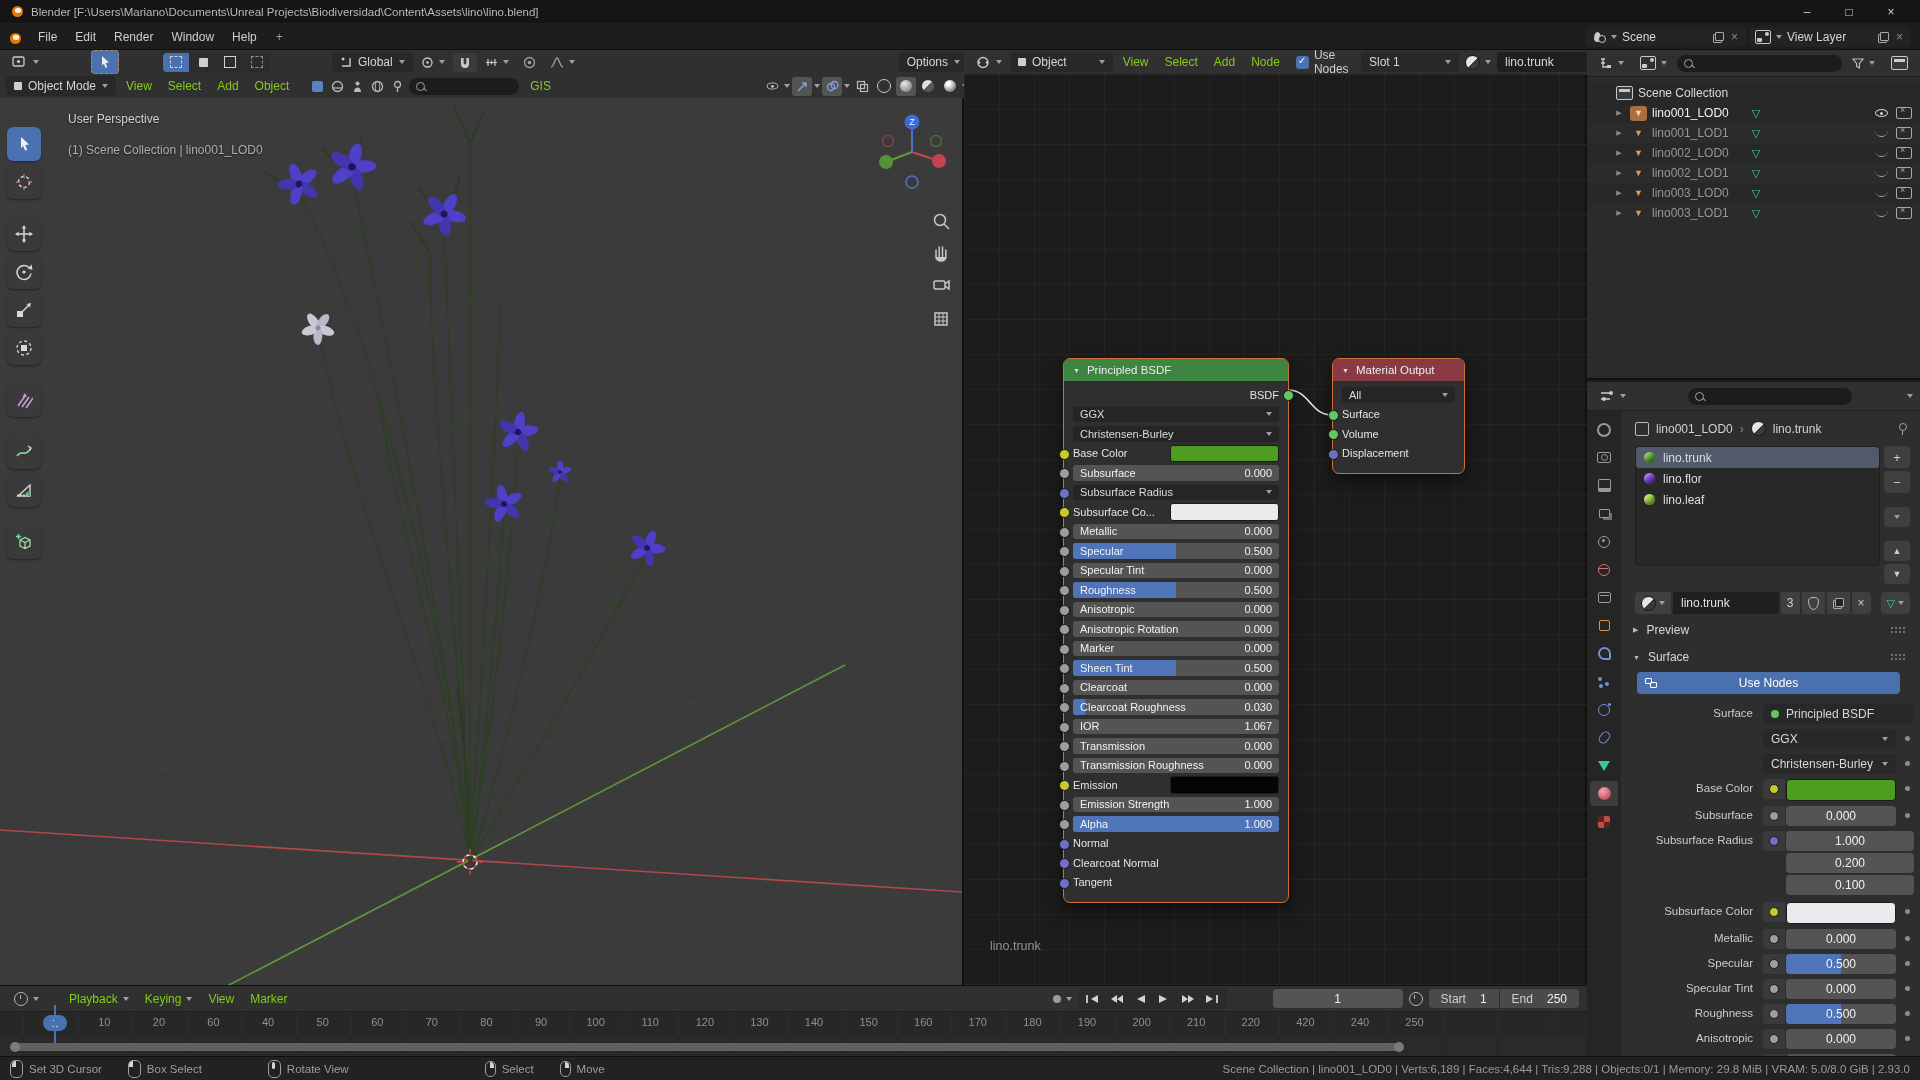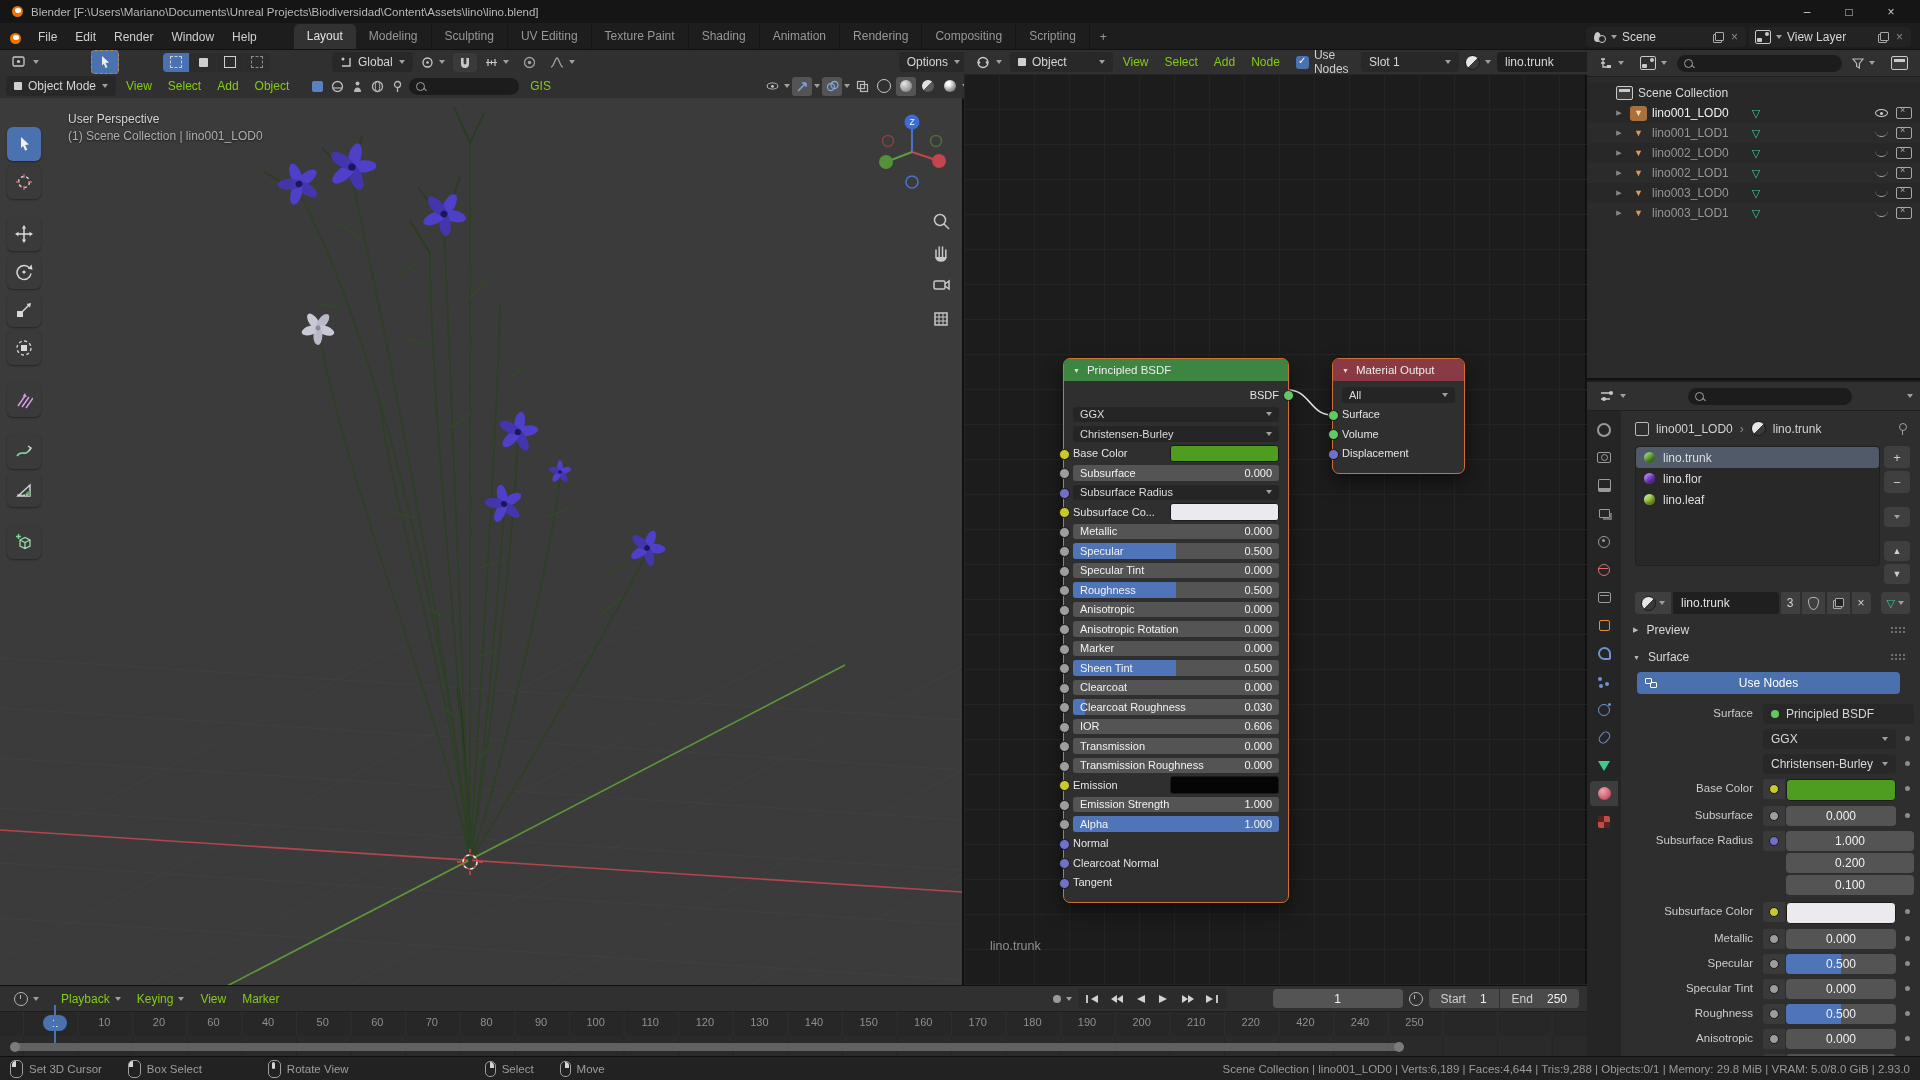--- a/index.html
+++ b/index.html
@@ -49,21 +49,21 @@
 .mbtn:first-child{border-radius:4px 0 0 4px;background:#4a72b0}
 .mbtn:last-child{border-radius:0 4px 4px 0}
 .dashsq{width:10px;height:10px;border:1.2px dashed #d0d0d0}
 .solidsq{width:9px;height:9px;background:#cfcfcf;border-radius:1px}
 .toolact{width:26px;height:22px;border:1px dashed #c08a43;border-radius:4px;display:flex;align-items:center;justify-content:center;background:#4a72b0;margin:0 34px 0 44px}
 .vtoolbar{position:absolute;left:7px;top:77px;display:flex;flex-direction:column;gap:4px;z-index:5}
 .vtool{width:34px;height:34px;background:#3a3a3a;border-radius:6px;display:flex;align-items:center;justify-content:center;box-shadow:0 1px 2px rgba(0,0,0,.4)}
 .vtool.active{background:#4a72b0}
 .vgap{height:10px}
 .vptext{position:absolute;left:68px;top:62px;z-index:4;color:#d4d4d4;font-size:12px;text-shadow:0 1px 2px rgba(0,0,0,.6)}
-.vptext .sub{color:#aeaeae;margin-top:3px}
+.vptext .sub{color:#aeaeae;margin-top:17px}
 .gisbar{display:flex;align-items:center;gap:3px;margin-left:10px}
 .gisic{width:17px;height:17px;border-radius:3px;display:flex;align-items:center;justify-content:center}
 .vpr{margin-left:auto;display:flex;align-items:center;gap:2px}
 .shbtn{width:20px;height:19px;display:flex;align-items:center;justify-content:center;border-radius:3px}
 .shbtn.on{background:#545454}
 .sph{width:12px;height:12px;border-radius:50%;background:radial-gradient(circle at 35% 30%,#e8e8e8,#6f6f6f)}
 .sphw{width:12px;height:12px;border-radius:50%;border:1.3px solid #c9c9c9}
 .sphm{width:12px;height:12px;border-radius:50%;background:linear-gradient(135deg,#e0e0e0 50%,#5a5a5a 50%)}
 .sphr{width:12px;height:12px;border-radius:50%;background:radial-gradient(circle at 35% 30%,#fff 15%,#9a9a9a 60%,#4e4e4e)}
 
@@ -184,21 +184,21 @@
 .gdot{width:8px;height:8px;border-radius:50%;background:#63c763;flex:none}
 .wdrop{height:20px;background:#282828;border-radius:4px;display:flex;align-items:center;padding:0 8px;color:#d9d9d9}
 .wdrop .cart{margin-left:auto}
 .wval{height:20px;background:#545454;border-radius:4px;display:flex;align-items:center;justify-content:center;color:#f2f2f2;position:relative;overflow:hidden}
 .wval .fl{position:absolute;left:0;top:0;bottom:0;background:#4f74b8}
 .wval .tx{position:relative}
 .wsw{height:20px;border-radius:4px;border:1px solid #1d1d1d}
 .wmulti .wval{margin-bottom:2px}
 
 #timeline{left:0;top:985px;width:1587px;height:71px;background:#2a2a2a;border-top:1px solid #101010}
-#tl-h{height:25px;background:#303030;border-bottom:1px solid #1e1e1e;display:flex;align-items:center;gap:8px;padding:0 8px}
+#tl-h{height:25px;background:#303030;border-bottom:1px solid #1e1e1e;display:flex;align-items:center;gap:16px;padding:0 8px}
 #tl-ruler{position:relative;height:24px;background:#272727;color:#8f8f8f;font-size:11px;background-image:linear-gradient(90deg,#2e2e2e 1px,transparent 1px);background-size:54.6px 24px;background-position:23px 0}
 .ticks{position:absolute;left:77px;top:4px;display:flex}
 .ticks span{width:54.6px;text-align:center}
 .cfpill{position:absolute;left:43px;top:3px;width:24px;height:16px;background:#4a72b0;border-radius:8px;color:#fff;display:flex;align-items:center;justify-content:center;font-size:11px}
 .cfline{position:absolute;left:54px;top:19px;width:2px;height:38px;background:#4a72b0}
 #tl-track{position:relative;height:21px;background:#2a2a2a;background-image:linear-gradient(90deg,#242424 1px,transparent 1px);background-size:54.6px 21px;background-position:23px 0}
 .hscroll{position:absolute;left:12px;top:7px;width:1390px;height:8px;background:#616161;border-radius:4px}
 .hscroll::before,.hscroll::after{content:"";position:absolute;top:-1px;width:10px;height:10px;border-radius:50%;background:#7b7b7b}
 .hscroll::before{left:-2px}.hscroll::after{right:-2px}
 .transport{display:flex;gap:1px;background:#2b2b2b;border-radius:4px;padding:2px 3px}
@@ -232,33 +232,20 @@
 
 <div id="topbar" class="r">
   <span class="blogo" style="margin-bottom:5px"></span>
   <div class="flex">
 
   <span class="menu">File</span>
       <span class="menu">Edit</span>
       <span class="menu">Render</span>
       <span class="menu">Window</span>
       <span class="menu">Help</span>
-    </div>
-  <div id="wtabs">
-
-  <span class="wtab active">Layout</span>
-      <span class="wtab">Modeling</span>
-      <span class="wtab">Sculpting</span>
-      <span class="wtab">UV Editing</span>
-      <span class="wtab">Texture Paint</span>
-      <span class="wtab">Shading</span>
-      <span class="wtab">Animation</span>
-      <span class="wtab">Rendering</span>
-      <span class="wtab">Compositing</span>
-      <span class="wtab">Scripting</span>
     </div>
   <span class="addtab">+</span>
   <div style="margin-left:auto" class="flex">
     <div class="tb-dd">
       <span class="scn-ic"></span>
         <span class="cart"></span>
       <span class="nm">Scene</span>
       <span class="icopy"></span>
       <span class="ix">×</span>
     </div>
@@ -864,21 +851,21 @@
               </div>
 
             </div>
 
             <div class="nrow">
               <span class="sock" style="background: rgb(157, 157, 157);"></span>
 
               <div class="nval">
                 <span class="nfill"></span>
                 <span class="nl">IOR</span>
-                <span class="nv">0.606</span>
+                <span class="nv">1.067</span>
               </div>
 
             </div>
 
             <div class="nrow">
               <span class="sock" style="background: rgb(157, 157, 157);"></span>
 
               <div class="nval">
                 <span class="nfill"></span>
                 <span class="nl">Transmission</span>

